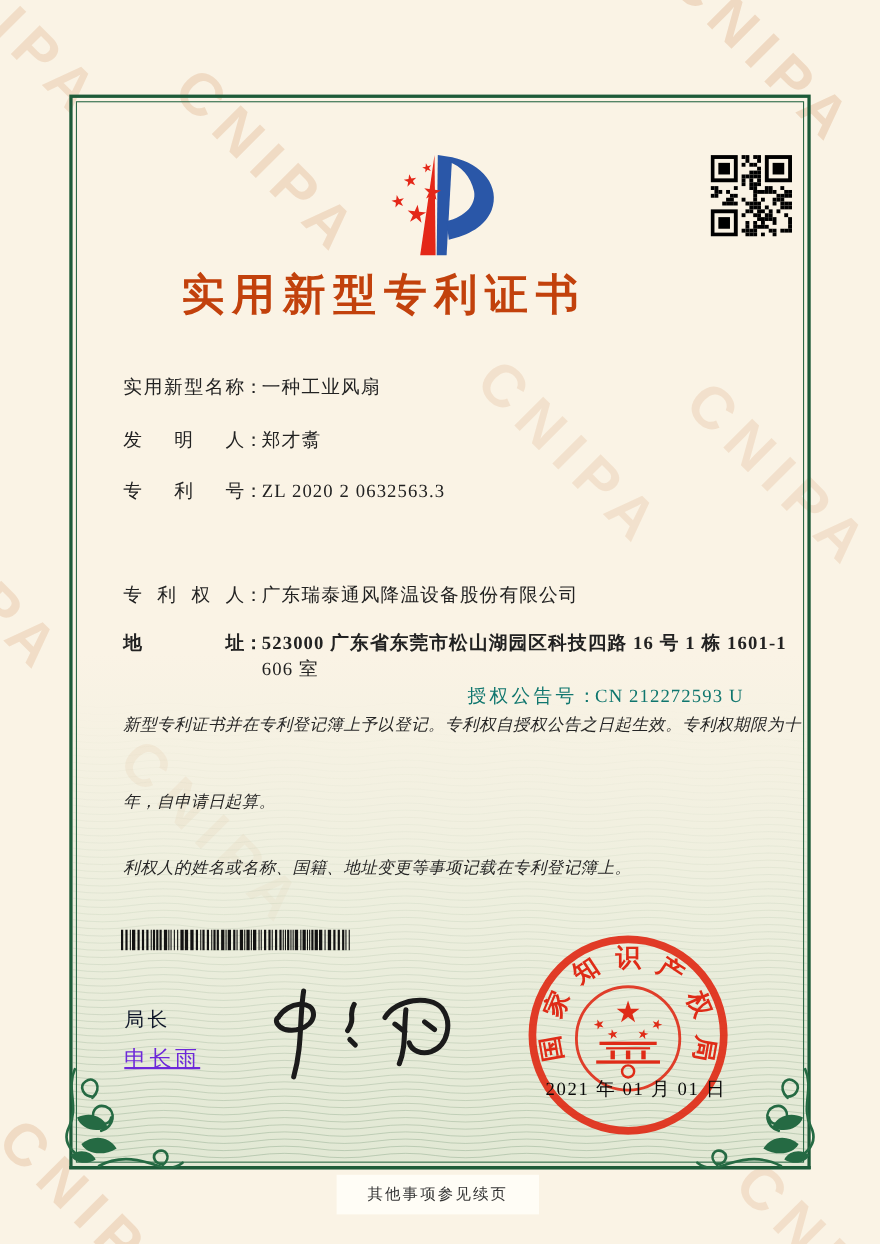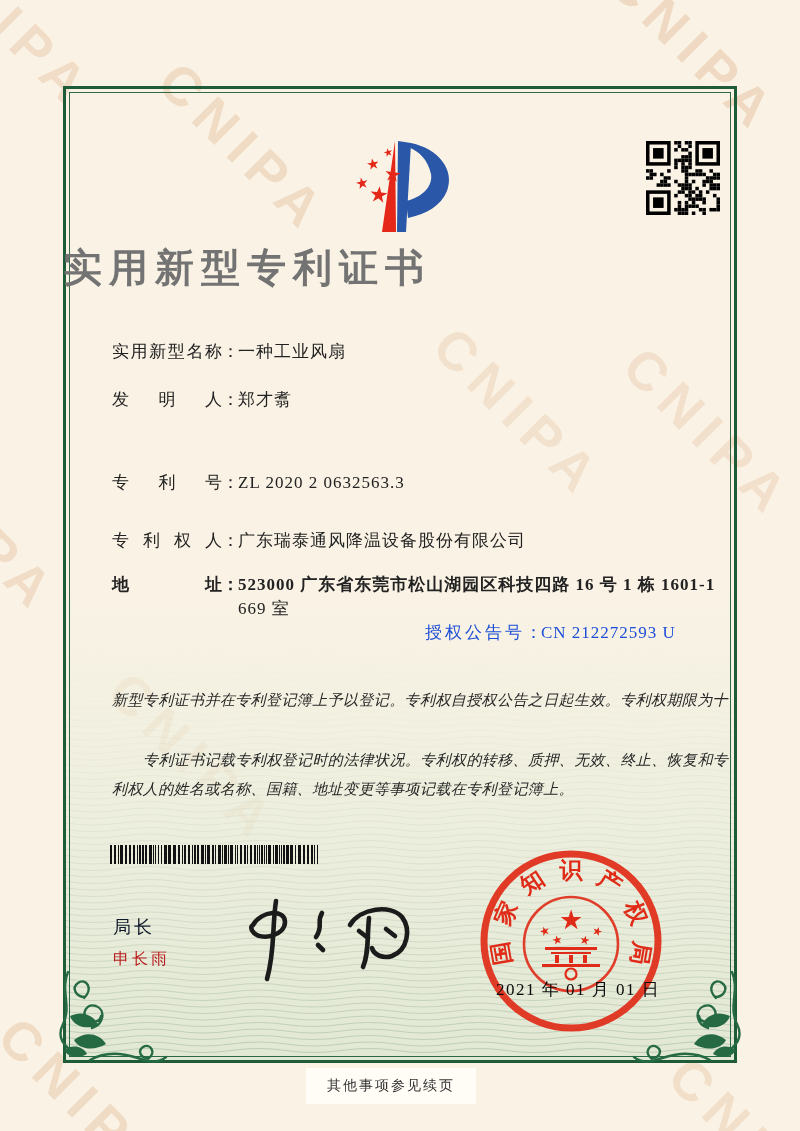--- a/index.html
+++ b/index.html
@@ -17,44 +17,44 @@
   #waves{position:absolute;left:66px;top:89px;}
 
   
   #frame{position:absolute;left:63px;top:86px;width:674px;height:977px;
     border:3px solid #1d5b39;box-sizing:border-box;}
   #frame-inner{position:absolute;left:3px;top:3px;right:3px;bottom:3px;border:1px solid #2c6a47;}
   #bottom-line{position:absolute;left:63px;top:1060px;width:674px;height:3px;background:#1d5b39;}
 
   .txt{position:absolute;color:#1c1c1c;}
   #cert-no{left:100px;top:140px;font-size:17px;letter-spacing:1px;}
-  #title{left:63px;top:241px;width:572px;text-align:left;font-size:39px;font-weight:bold;letter-spacing:7px;color:#737373;}
+  #title{left:63px;top:241px;width:572px;text-align:center;font-size:39px;font-weight:bold;letter-spacing:7px;color:#c2410c;}
 
   .frow{position:absolute;left:112px;font-size:17px;white-space:nowrap;color:#222;}
   .flabel{display:inline-block;width:110px;text-align:justify;text-align-last:justify;vertical-align:top;}
   .fcolon{display:inline-block;width:16px;}
   .fvalue{letter-spacing:1px;}
   #addr-line2{position:absolute;left:238px;top:597px;font-size:17px;letter-spacing:1px;color:#222;}
-  #grant-no-group{position:absolute;left:425px;top:621px;font-size:17px;white-space:nowrap;color:#1d4ed8;}
+  #grant-no-group{position:absolute;left:425px;top:621px;font-size:17px;white-space:nowrap;color:#0f766e;}
   #grant-no-group .nlabel{letter-spacing:3px;}
 
   .bline{position:absolute;left:112px;width:600px;font-size:15px;font-style:italic;
          letter-spacing:0.4px;white-space:nowrap;color:#262626;}
   .indent{padding-left:31px;}
 
   #barcode{position:absolute;left:110px;top:845px;}
   #sig-title{position:absolute;left:113px;top:915px;font-family:"Liberation Sans",sans-serif;font-size:18px;letter-spacing:3px;color:#0f172a;}
-  #sig-name{position:absolute;left:113px;top:949px;font-family:"Liberation Sans",sans-serif;font-size:16px;letter-spacing:3px;color:#b91c1c;}
+  #sig-name{position:absolute;left:113px;top:949px;font-family:"Liberation Sans",sans-serif;font-size:20px;letter-spacing:3px;color:#6d28d9;text-decoration:underline;}
   #signature{position:absolute;left:238px;top:893px;}
 
   #seal{position:absolute;left:479px;top:849px;}
   #seal-date{position:absolute;left:496px;top:978px;font-size:17px;letter-spacing:1.5px;color:#0a0a0a;z-index:9;}
 
   #page-info{position:absolute;left:63px;top:1028px;width:674px;text-align:center;font-size:13.5px;color:#333;}
-  #cont-box{position:absolute;left:306px;top:1068px;width:170px;height:36px;background:#fffdf6;
+  #cont-box{position:absolute;left:306px;top:1068px;width:184px;height:36px;background:#fffdf6;
             display:flex;align-items:center;justify-content:center;font-size:14px;letter-spacing:2px;color:#333;}
 
   .flourish{position:absolute;z-index:5;}
   svg{display:block;}
 </style>
 </head>
 <body>
 
 <div id="page">
 
@@ -330,36 +330,36 @@
     </svg>
 
   <div id="title" class="txt">实用新型专利证书</div>
 
   <div class="frow" style="top:340px;">
     <span class="flabel">实用新型名称</span><span class="fcolon">：</span><span class="fvalue">一种工业风扇</span>
   </div>
   <div class="frow" style="top:388px;">
     <span class="flabel">发明人</span><span class="fcolon">：</span><span class="fvalue">郑才翥</span>
   </div>
-  <div class="frow" style="top:435px;margin-top:36px;">
+  <div class="frow" style="top:435px;">
     <span class="flabel">专利号</span><span class="fcolon">：</span><span class="fvalue">ZL 2020 2 0632563.3</span>
   </div>
   <div class="frow" style="top:529px;">
     <span class="flabel">专利权人</span><span class="fcolon">：</span><span class="fvalue">广东瑞泰通风降温设备股份有限公司</span>
   </div>
   <div class="frow" style="top:573px;font-weight:bold;">
     <span class="flabel">地址</span><span class="fcolon">：</span><span class="fvalue">523000  广东省东莞市松山湖园区科技四路 16 号 1 栋 1601-1</span>
   </div>
-  <div id="addr-line2">669 室</div>
+  <div id="addr-line2">606 室</div>
   <div id="grant-no-group">
     <span class="nlabel">授权公告号</span><span class="fcolon">：</span><span class="fvalue">CN 212272593 U</span>
   </div>
 
-  <div class="bline" style="top:691px;">新型专利证书并在专利登记簿上予以登记。专利权自授权公告之日起生效。专利权期限为十</div>
-  <div class="bline indent" style="top:751px;">专利证书记载专利权登记时的法律状况。专利权的转移、质押、无效、终止、恢复和专</div>
+  <div class="bline" style="top:650px;">新型专利证书并在专利登记簿上予以登记。专利权自授权公告之日起生效。专利权期限为十</div>
+  <div class="bline" style="top:720px;">年，自申请日起算。</div>
   <div class="bline" style="top:780px;">利权人的姓名或名称、国籍、地址变更等事项记载在专利登记簿上。</div>
 
   <svg id="barcode" width="212" height="19">
       <rect x="0" y="0" width="2" height="19" fill="#121212"></rect>
       <rect x="4" y="0" width="2" height="19" fill="#121212"></rect>
       <rect x="8" y="0" width="1" height="19" fill="#121212"></rect>
       <rect x="10" y="0" width="3" height="19" fill="#121212"></rect>
       <rect x="15" y="0" width="2" height="19" fill="#121212"></rect>
       <rect x="19" y="0" width="2" height="19" fill="#121212"></rect>
       <rect x="23" y="0" width="2" height="19" fill="#121212"></rect>

